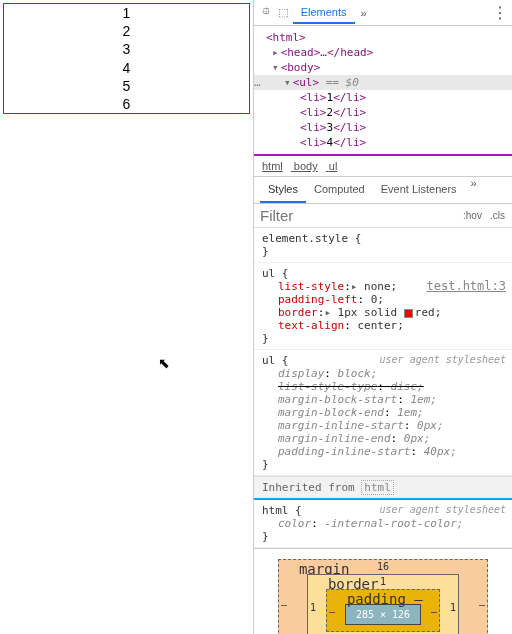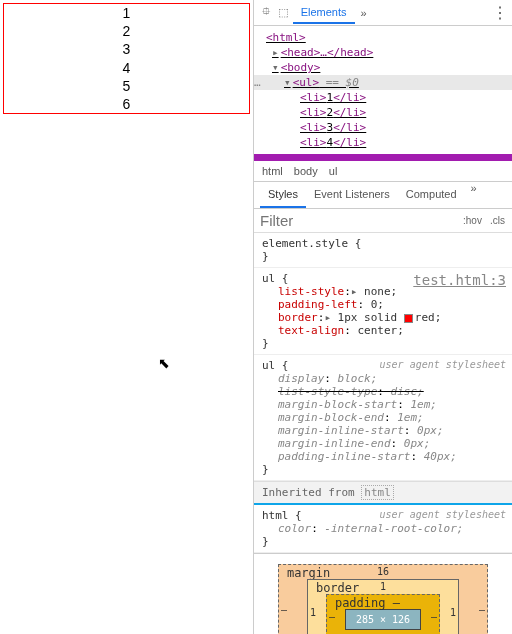--- a/index.html
+++ b/index.html
@@ -9,58 +9,58 @@
 .right { width: 259px; border-left: 1px solid #ccc; display: flex; flex-direction: column; }
 .rendered-ul { border: 1px solid red; list-style: none; padding-left: 0; text-align: center; font-size: 14px; line-height: 1.3; }
 .rendered-ul li { }
 .toolbar { display: flex; align-items: center; height: 26px; border-bottom: 1px solid #ccc; padding: 0 4px; }
 .toolbar .icon { margin: 0 4px; color: #555; }
 .tab { padding: 4px 8px; color: #333; }
 .tab.active { color: #1a73e8; border-bottom: 2px solid #1a73e8; }
 .chevron { margin: 0 6px; color: #555; }
 .kebab { margin-left: auto; font-size: 16px; color: #555; }
 .dom { background: #fff; font-family: Menlo, Consolas, monospace; font-size: 11px; padding: 4px 0; }
-.dom-line { padding: 1px 0 1px 12px; white-space: nowrap; text-decoration: underline; }
+.dom-line { padding: 1px 0 1px 12px; white-space: nowrap; }
 .dom-line.l1 { padding-left: 18px; }
 .dom-line.l2 { padding-left: 30px; }
 .dom-line.l3 { padding-left: 46px; }
 .dom-line.selected { background: #e8e8e8; position: relative; }
 .dom-line.selected::before { content: "…"; position: absolute; left: 0; color: #888; }
 .tag { color: #881280; }
 .arrow { color: #6e6e6e; margin-right: 2px; }
 .eq0 { color: #888; font-style: italic; }
-.crumbs { border-top: 7px solid #a21caf; border-bottom: 1px solid #ccc; padding: 4px 8px; color: #555; }
+.crumbs { border-top: 2px solid #a21caf; border-bottom: 1px solid #ccc; padding: 4px 8px; color: #555; text-decoration: underline; }
 .crumbs span { margin-right: 8px; }
 .style-tabs { display: flex; align-items: flex-start; border-bottom: 1px solid #ccc; padding: 0 6px; }
 .style-tabs .stab { padding: 6px 8px; color: #555; }
 .style-tabs .stab.active { color: #333; border-bottom: 2px solid #1a73e8; }
 .filter-row { display: flex; align-items: center; border-bottom: 1px solid #ddd; padding: 3px 6px; color: #888; }
 .filter-row .filter-input { flex: 1; border: none; color: #999; font-size: 15px; background:transparent; }
 .filter-row .chip { margin: 0 4px; font-size: 10px; color: #666; }
 .styles-pane { font-family: Menlo, Consolas, monospace; font-size: 11px; overflow-y: auto; flex: 1; }
 .rule { border-bottom: 1px solid #eee; padding: 4px 8px; position: relative; }
-.rule .source { position: absolute; right: 6px; top: 4px; color: #888; text-decoration: underline; font-size: 14px; }
+.rule .source { position: absolute; right: 6px; top: 16px; color: #888; text-decoration: underline; font-size: 12px; }
 .sel { color: #333; }
 .prop { padding-left: 16px; }
 .prop .pname { color: #c80000; }
 .prop .pval { color: #333; }
 .prop.ua .pname { color: #888; font-style: italic; }
 .prop.ua .pval { color: #888; font-style: italic; }
 .strike { text-decoration: line-through; }
 .ua-label { color: #999; font-style: italic; position: absolute; right: 6px; top: 4px; font-size: 10px; }
 .swatch { display: inline-block; width: 9px; height: 9px; background: red; border: 1px solid #888; vertical-align: middle; margin-right: 2px; }
 .tri { color: #666; }
 .inherit { background: #f2f2f2; border-top: 1px solid #ddd; border-bottom: 2px solid #0ea5e9; padding: 4px 8px; color: #666; }
 .inherit .h { color: #888; border: 1px dotted #aaa; padding: 0 2px; }
 .box-model { padding: 10px; display: flex; justify-content: center; }
 .bm-margin { background: #f9cc9d; border: 1px dashed #666; padding: 14px 28px 8px 28px; position: relative; font-size: 10px; }
 .bm-border { background: #fddf9c; border: 1px solid #666; padding: 14px 18px 6px 18px; position: relative; }
 .bm-padding { background: #eab308; border: 1px dashed #666; padding: 14px 18px 6px 18px; position: relative; }
 .bm-content { background: #8cb5c0; border: 1px solid #444; padding: 4px 10px; color: #fff; font-size: 10px; }
-.bm-label { position: absolute; top: 1px; left: 8px; font-size: 12px; color: #333; }
+.bm-label { position: absolute; top: 1px; left: 20px; font-size: 14px; color: #333; }
 .bm-val { position: absolute; font-size: 10px; color: #333; }
 .mv-top { top: 1px; left: 50%; transform: translateX(-50%); }
 .mv-left { left: 2px; top: 50%; transform: translateY(-50%); }
 .mv-right { right: 2px; top: 50%; transform: translateY(-50%); }
 .cursor { position: absolute; left: 158px; top: 355px; font-size: 14px; color: #000; pointer-events:none;}
 .sep { border-top: 1px solid #ccc; }
 </style>
 </head>
 <body>
 
@@ -98,22 +98,22 @@
     </div>
 
     <div class="crumbs">
       <span>html</span>
       <span>body</span>
       <span>ul</span>
     </div>
 
     <div class="style-tabs">
       <span class="stab active">Styles</span>
+      <span class="stab">Computed</span>
       <span class="stab">Event Listeners</span>
-      <span class="stab">Computed</span>
       <span class="chevron">»</span>
     </div>
 
     <div class="filter-row">
       <input class="filter-input" placeholder="Filter" style="">
       <span class="chip">:hov</span>
       <span class="chip">.cls</span>
       <span class="chip">+</span>
     </div>
 

